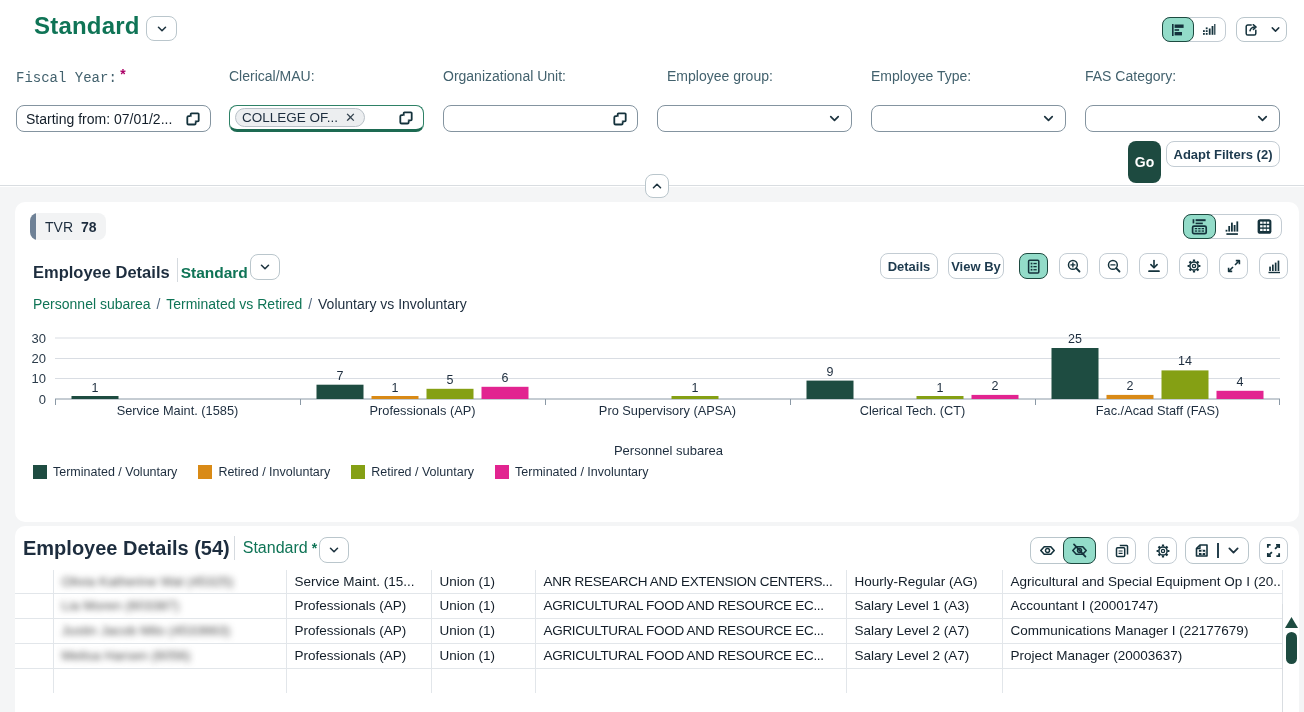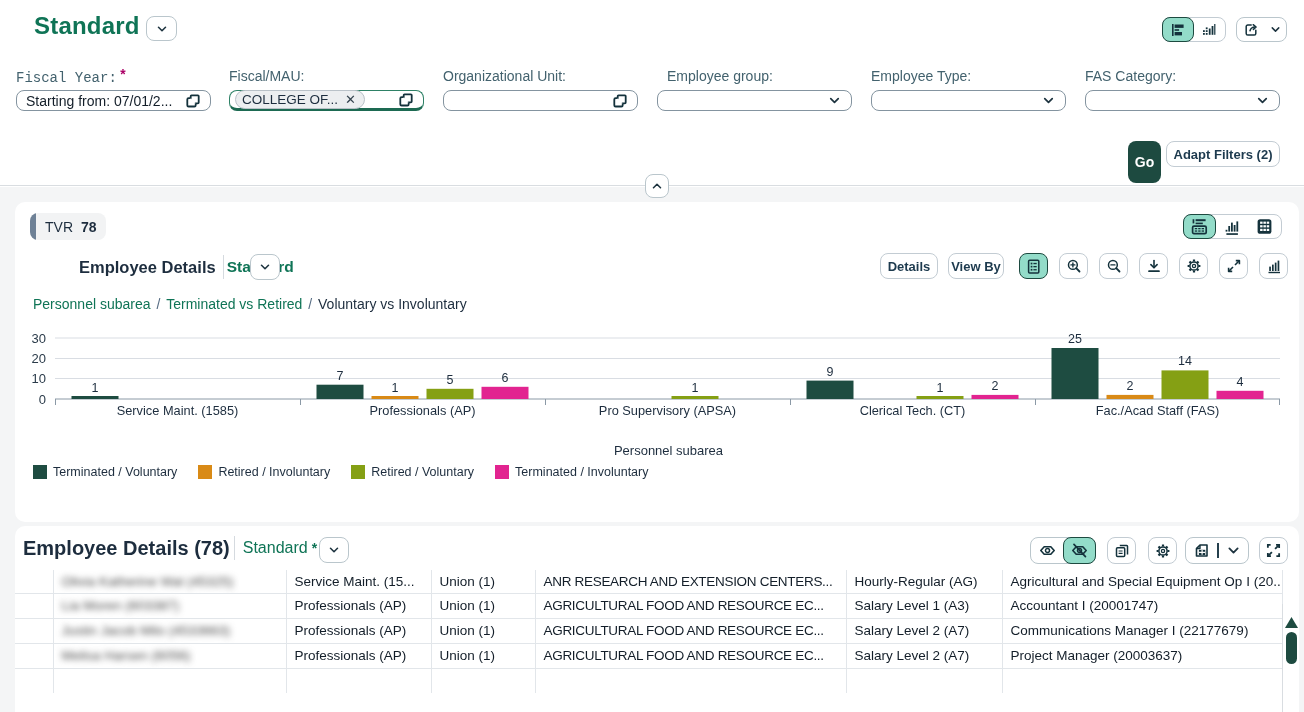--- a/index.html
+++ b/index.html
@@ -9,21 +9,21 @@
 #header { position:absolute; left:0; top:0; width:1304px; height:186px; background:#fff; border-bottom:1px solid #d9dde1; }
 #title { position:absolute; left:34px; top:12px; font-size:24px; font-weight:bold; color:#0f7456; letter-spacing:0.2px; }
 .ddbtn { position:absolute; background:#fff; border:1px solid #bac6cc; border-radius:8px; display:flex; align-items:center; justify-content:center; }
 
 .seg { position:absolute; display:flex; background:#fff; border:1px solid #c3ccd3; border-radius:8px; align-items:stretch; }
 .seg .cell { display:flex; align-items:center; justify-content:center; }
 .seg .sel { background:#93dcc9; border:1px solid #1d4a40; border-radius:8px; margin:-1px; }
 
 .flabel { position:absolute; top:68px; font-size:14px; color:#43626e; }
 .star { color:#ab0066; font-size:14px; font-weight:bold; vertical-align:2px; margin-left:2px;}
-.finput { position:absolute; top:90px; width:195px; height:21px; background:#fff; border:1px solid #8494a0; border-radius:8px; display:flex; align-items:center; padding:0 9px; font-size:14px; color:#131e29; }
+.finput { position:absolute; top:105px; width:195px; height:27px; background:#fff; border:1px solid #8494a0; border-radius:8px; display:flex; align-items:center; padding:0 9px; font-size:14px; color:#131e29; }
 .ficon { margin-left:auto; display:flex; align-items:center; }
 .gobtn { position:absolute; left:1128px; top:141px; width:33px; height:42px; background:#1d4a40; color:#fff; font-size:14px; font-weight:bold; border-radius:8px; display:flex; align-items:center; justify-content:center; }
 .adaptbtn { position:absolute; left:1166px; top:141px; width:114px; height:26px; background:#fff; border:1px solid #c3ccd3; color:#1d3a4e; font-size:13px; font-weight:bold; border-radius:8px; display:flex; align-items:center; justify-content:center; white-space:nowrap; }
 #collapse { position:absolute; left:645px; top:174px; width:24px; height:24px; background:#fff; border:1px solid #bac6cc; border-radius:8px; display:flex; align-items:center; justify-content:center; z-index:5; }
 
 #pagebg { position:absolute; left:0; top:187px; width:1304px; height:525px; background:#f4f5f6; }
 #card1 { position:absolute; left:15px; top:202px; width:1284px; height:320px; background:#fff; border-radius:10px; }
 #card2 { position:absolute; left:15px; top:526px; width:1284px; height:190px; background:#fff; border-radius:10px 10px 0 0; }
 
 #chip { position:absolute; left:15px; top:11px; height:27px; background:#f2f3f4; border-radius:8px; display:flex; align-items:center; padding:0 9px 0 15px; font-size:14px; color:#1d2d3e; overflow:hidden; }
@@ -103,21 +103,21 @@
   <div class="finput" style="left:16px;">
       <span>Starting from: 07/01/2...</span>
       <span class="ficon">
         <svg width="16" height="16" viewBox="0 0 16 16" fill="none" stroke="#14323c" stroke-width="1.8" stroke-linejoin="round">
           <rect x="5.7" y="2.3" width="8" height="8" rx="0.8"></rect>
           <path d="M10.7 10.3v1.9c0 .7-.5 1.3-1.3 1.3H3.6c-.7 0-1.3-.6-1.3-1.3V6.4c0-.7.6-1.3 1.3-1.3h2.1" fill="#fff"></path>
         </svg>
       </span>
     </div>
 
-  <div class="flabel" style="left:229px;">Fiscal/MAU:</div>
+  <div class="flabel" style="left:229px;">Clerical/MAU:</div>
   <div class="finput" style="left:229px; border:1.5px solid #2e8166; border-bottom:3px solid #1d6a52; padding-left:5px;">
     <span style="background:#eceef0; border:1px solid #b9c1c8; border-radius:11px; padding:1px 8px 1px 6px; font-size:13.5px; display:flex; align-items:center; gap:7px; color:#1d2d3e;">COLLEGE OF...<span style="font-size:13px; color:#33424e;">✕</span></span>
     <span class="ficon">
         <svg width="16" height="16" viewBox="0 0 16 16" fill="none" stroke="#14323c" stroke-width="1.8" stroke-linejoin="round">
           <rect x="5.7" y="2.3" width="8" height="8" rx="0.8"></rect>
           <path d="M10.7 10.3v1.9c0 .7-.5 1.3-1.3 1.3H3.6c-.7 0-1.3-.6-1.3-1.3V6.4c0-.7.6-1.3 1.3-1.3h2.1" fill="#fff"></path>
         </svg>
       </span>
   </div>
 
@@ -209,21 +209,21 @@
             <rect x="8.4" y="8.2" width="2.5" height="2.2"></rect>
             <rect x="11.7" y="8.2" width="2.5" height="2.2"></rect>
             <rect x="5.1" y="11.8" width="2.5" height="2.2"></rect>
             <rect x="8.4" y="11.8" width="2.5" height="2.2"></rect>
             <rect x="11.7" y="11.8" width="2.5" height="2.2"></rect>
           </g>
         </svg>
       </div>
   </div>
 
-  <div style="position:absolute; left:18px; top:50px; display:flex; align-items:center; height:30px;margin-left:46px;">
+  <div style="position:absolute; left:18px; top:50px; display:flex; align-items:flex-end; height:30px;">
     <span class="sectitle" style="font-size:16.5px;">Employee Details</span>
     <span class="vdiv" style="margin:0 3px 0 7px;"></span>
     <span class="greentitle" style="font-size:15.5px;">Standard</span>
   </div>
   <div class="ddbtn" style="left:235px; top:52px; width:30px; height:26px;">
       <svg width="14" height="14" viewBox="0 0 16 16" fill="none" stroke="#1d333f" stroke-width="1.8" stroke-linecap="round" stroke-linejoin="round">
         <path d="M4 6l4 4 4-4"></path>
       </svg>
     </div>
 
@@ -357,21 +357,21 @@
   <div id="legend" style="position:absolute; left:18px; top:263px; display:flex; gap:21px; font-size:12.5px; color:#1d2d3e; align-items:center;">
     <span style="display:flex; align-items:center; gap:5px;"><span style="width:14px;height:14px;background:#1e4c41; margin-right:1px;"></span>Terminated / Voluntary</span>
     <span style="display:flex; align-items:center; gap:5px;"><span style="width:14px;height:14px;background:#d98a16; margin-right:1px;"></span>Retired / Involuntary</span>
     <span style="display:flex; align-items:center; gap:5px;"><span style="width:14px;height:14px;background:#85a014; margin-right:1px;"></span>Retired / Voluntary</span>
     <span style="display:flex; align-items:center; gap:5px;"><span style="width:14px;height:14px;background:#e22490; margin-right:1px;"></span>Terminated / Involuntary</span>
   </div>
 </div>
 
 <div id="card2">
   <div id="t2title">
-    <span class="sectitle" style="font-size:20px;">Employee Details (78)</span>
+    <span class="sectitle" style="font-size:20px;">Employee Details (54)</span>
     <span class="vdiv" style="margin:0 8px 0 4px;"></span>
     <span class="greentitle" style="font-size:16px; font-weight:normal;">Standard</span>
       <span style="color:#0f7456; font-weight:bold; font-size:14px; vertical-align:5px; margin-left:4px;">*</span>
   </div>
   <div class="ddbtn" style="left:304px; top:11px; width:30px; height:26px;">
       <svg width="14" height="14" viewBox="0 0 16 16" fill="none" stroke="#1d333f" stroke-width="1.8" stroke-linecap="round" stroke-linejoin="round">
         <path d="M4 6l4 4 4-4"></path>
       </svg>
     </div>
   <div style="position:absolute; right:11px; top:11px; display:flex; gap:11px; align-items:center;">

